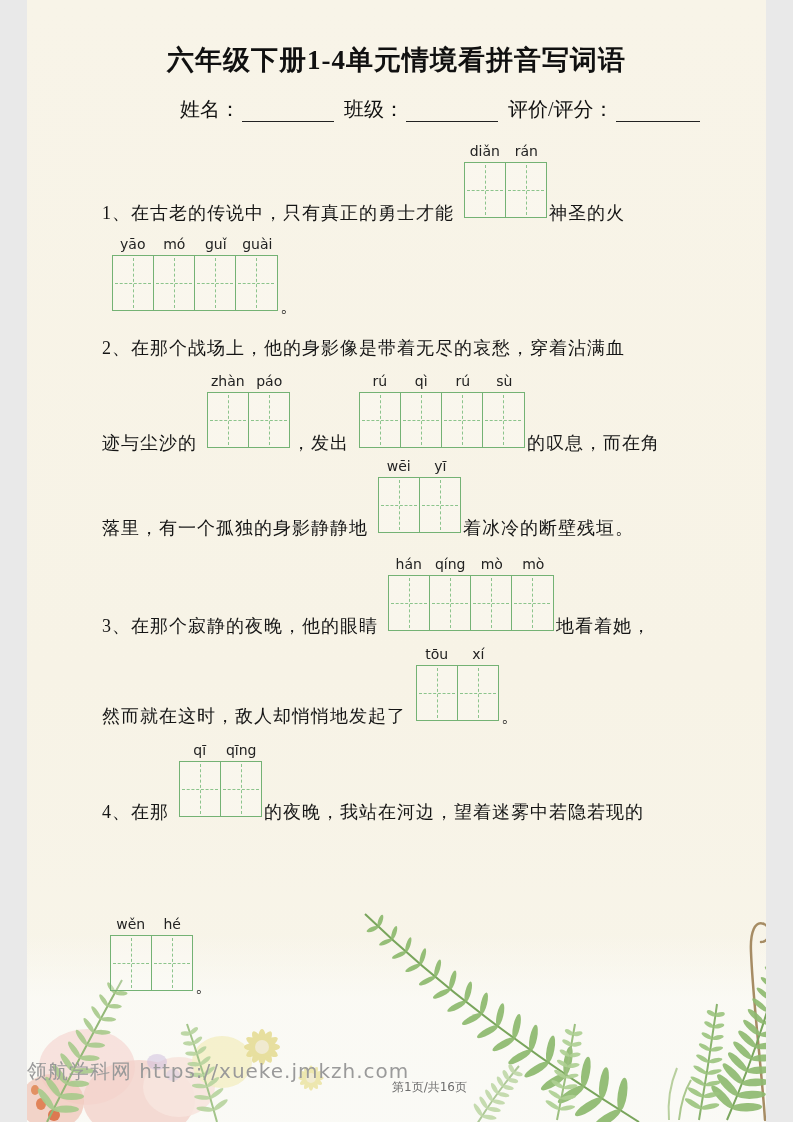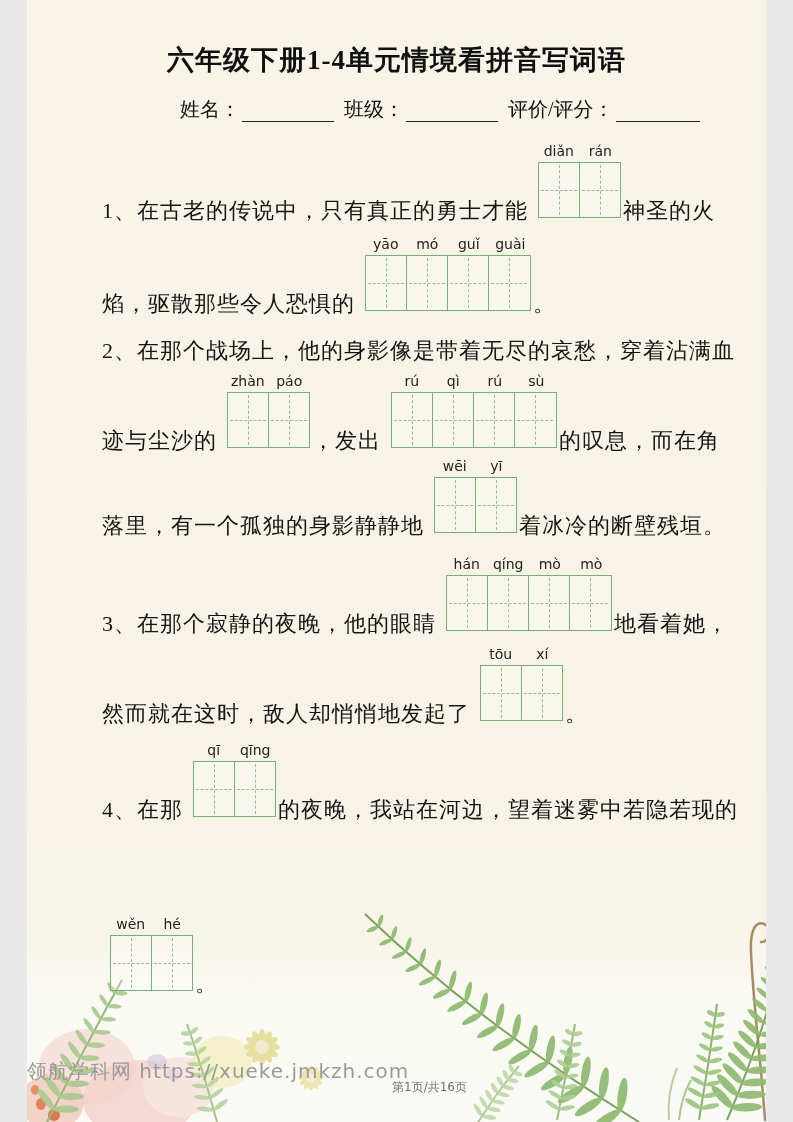--- a/index.html
+++ b/index.html
@@ -19,21 +19,21 @@
     font-size:20px;color:#101010;z-index:2;margin-left:8px;
   }
   .field{display:flex;align-items:flex-end;white-space:nowrap;}
   .blank{
     display:inline-block;width:92px;height:22px;margin:0 10px 1px 2px;
     border-bottom:1.6px solid #222;
   }
   .blank.short{width:84px;}
   
   .line{position:absolute;left:75px;display:flex;align-items:flex-end;z-index:2;white-space:nowrap;}
-  .zh{font-size:22px;color:#151515;letter-spacing:1px;line-height:1.25;}
+  .zh{font-size:18px;color:#151515;letter-spacing:1px;line-height:1.25;}
   .box-group{display:flex;flex-direction:column;margin:0 2px 6px 2px;padding-left:8px;}
   .py-row{display:flex;height:20px;}
   .py{
     width:41.5px;text-align:center;font-family:"DejaVu Sans",sans-serif;
     font-size:14px;color:#222;line-height:18px;
   }
   .cells{display:flex;border:1.5px solid var(--box-border,#74b274);background:rgba(255,255,255,0.25);}
   .cell{position:relative;width:40px;height:54px;}
   .cell + .cell{border-left:1.5px solid var(--box-border,#74b274);}
   .cell::before{
@@ -323,21 +323,20 @@
           <span class="py">rán</span>
         </div>
         <div class="cells">
           <div class="cell"></div>
           <div class="cell"></div>
         </div>
       </div>
       <span class="zh">神圣的火</span>
     </div>
   <div class="line l1">
-      <span class="zh">焰，驱散那些令人恐惧的</span>
       <div class="box-group">
         <div class="py-row">
           <span class="py">yāo</span>
           <span class="py">mó</span>
           <span class="py">guǐ</span>
           <span class="py">guài</span>
         </div>
         <div class="cells">
           <div class="cell"></div>
           <div class="cell"></div>

